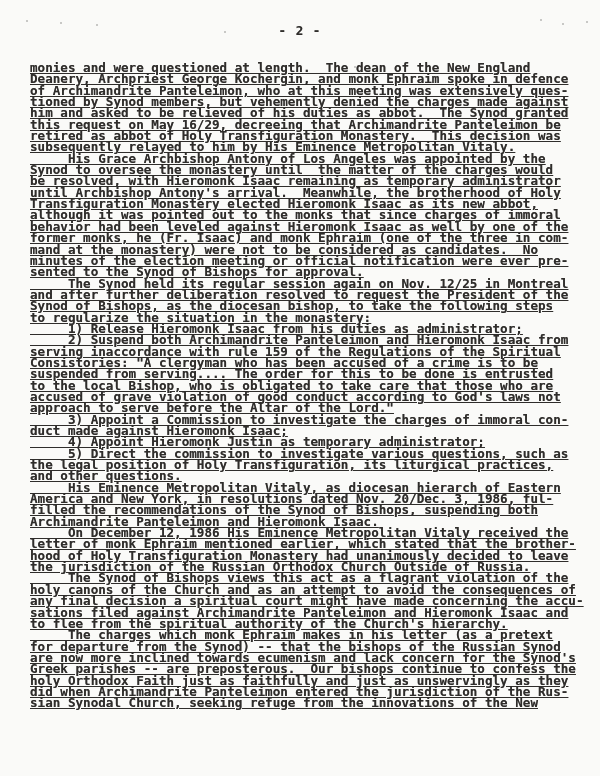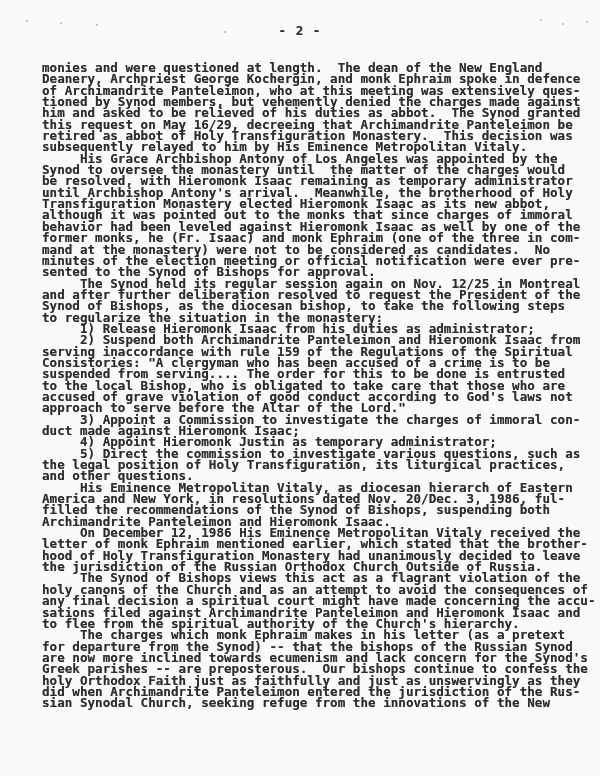--- a/index.html
+++ b/index.html
@@ -20,26 +20,27 @@
     width: 100%;
     text-align: center;
     font-size: 12.6px;
     font-weight: bold;
     letter-spacing: 1px;
     text-shadow: 0 0 0.5px rgba(47,45,43,0.55);
   }
   .body-text {
     position: absolute;
     top: 62px;
-    left: 42px;
+    left: 30px;
     font-size: 12.6px;
     font-weight: bold;
     line-height: 11.35px;
     white-space: pre;
     text-shadow: 0 0 0.5px rgba(47,45,43,0.55);
+    text-decoration: underline;
   }
   .body-text .line { height: 11.35px; }
   .speck {
     position: absolute;
     width: 2px;
     height: 2px;
     border-radius: 50%;
     background: rgba(60,58,55,0.35);
   }
   .s1 { top: 20px; left: 26px; }

